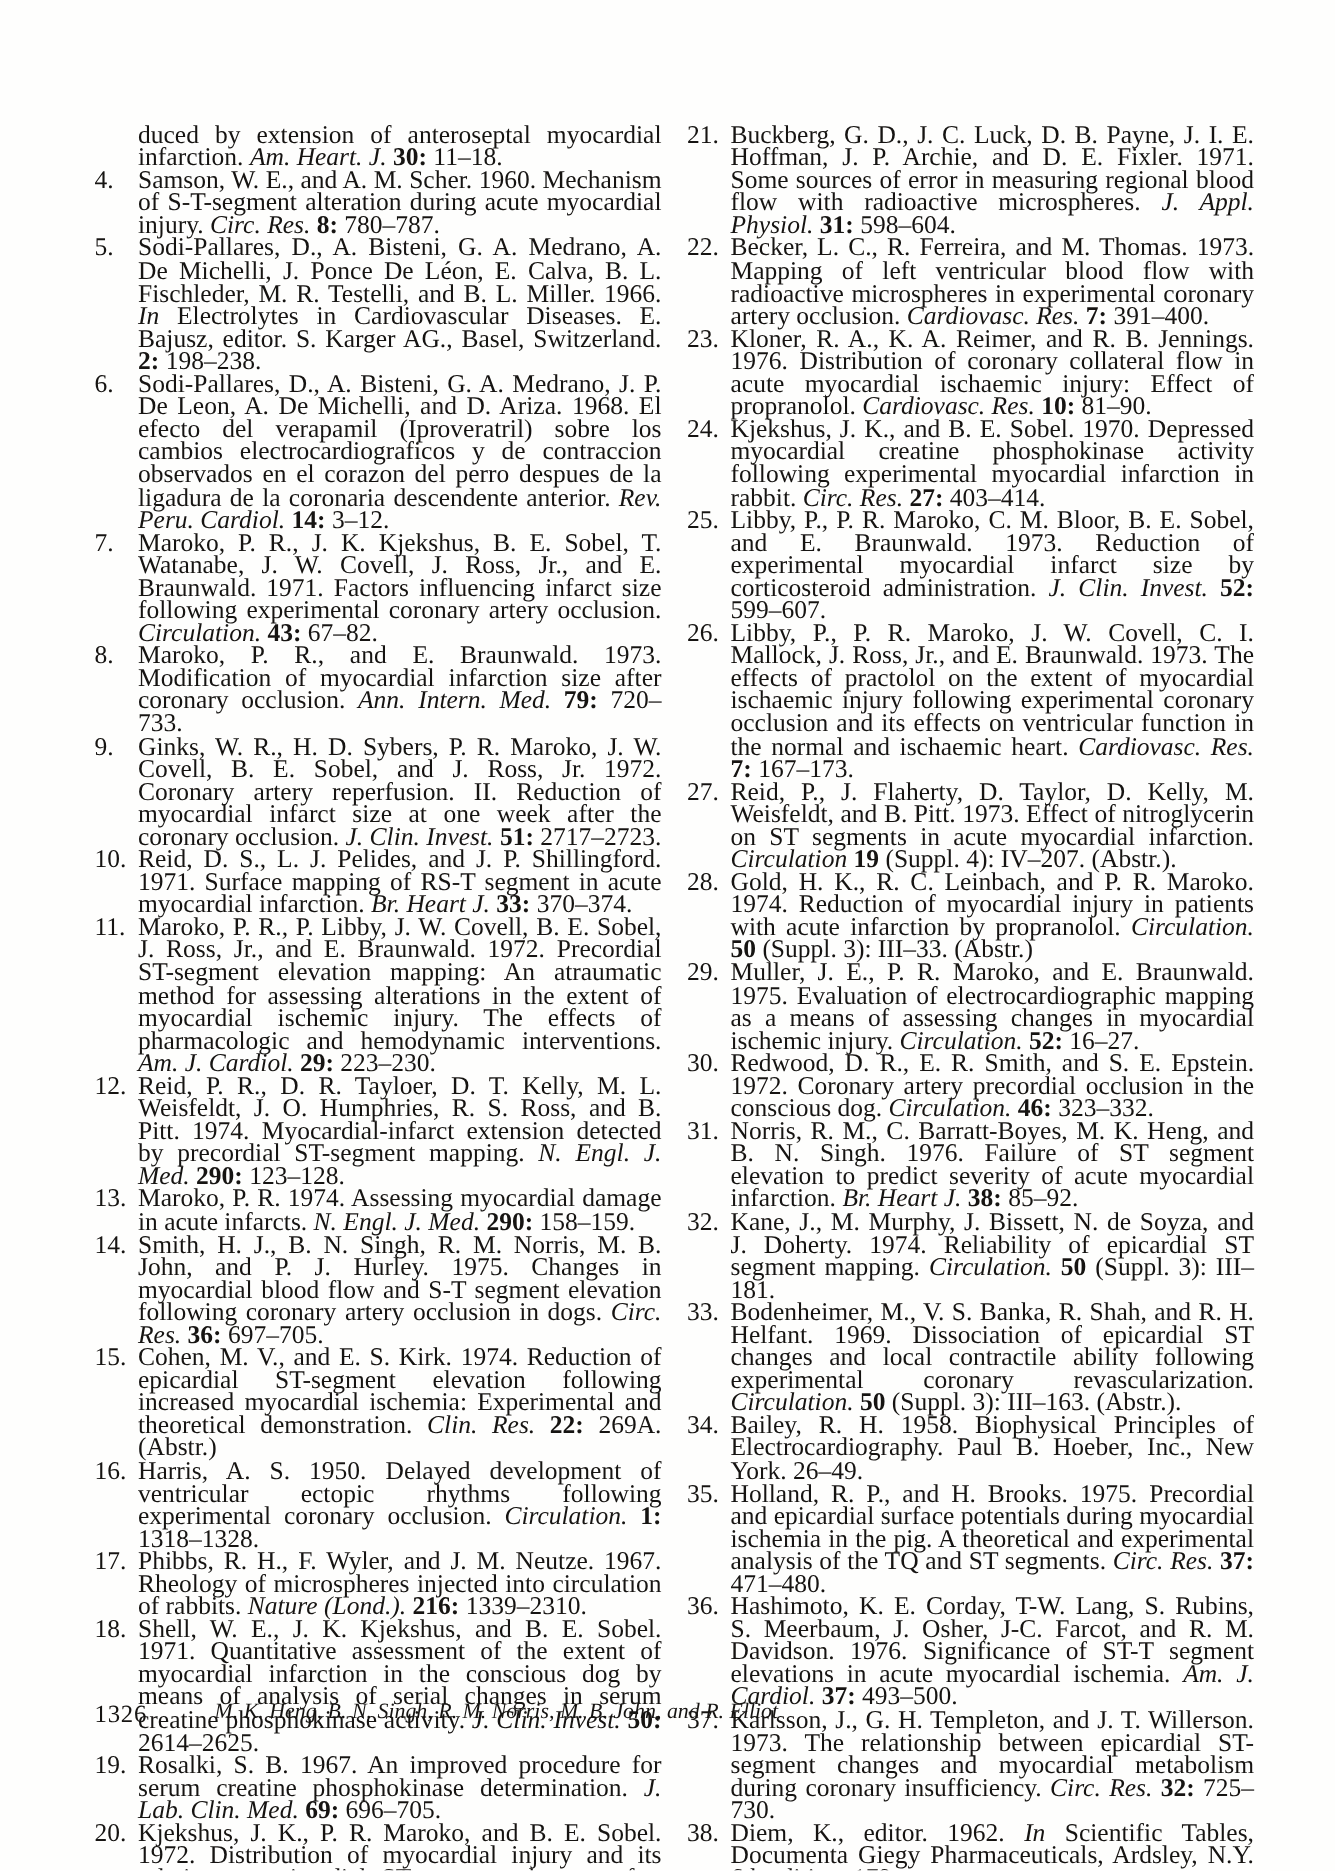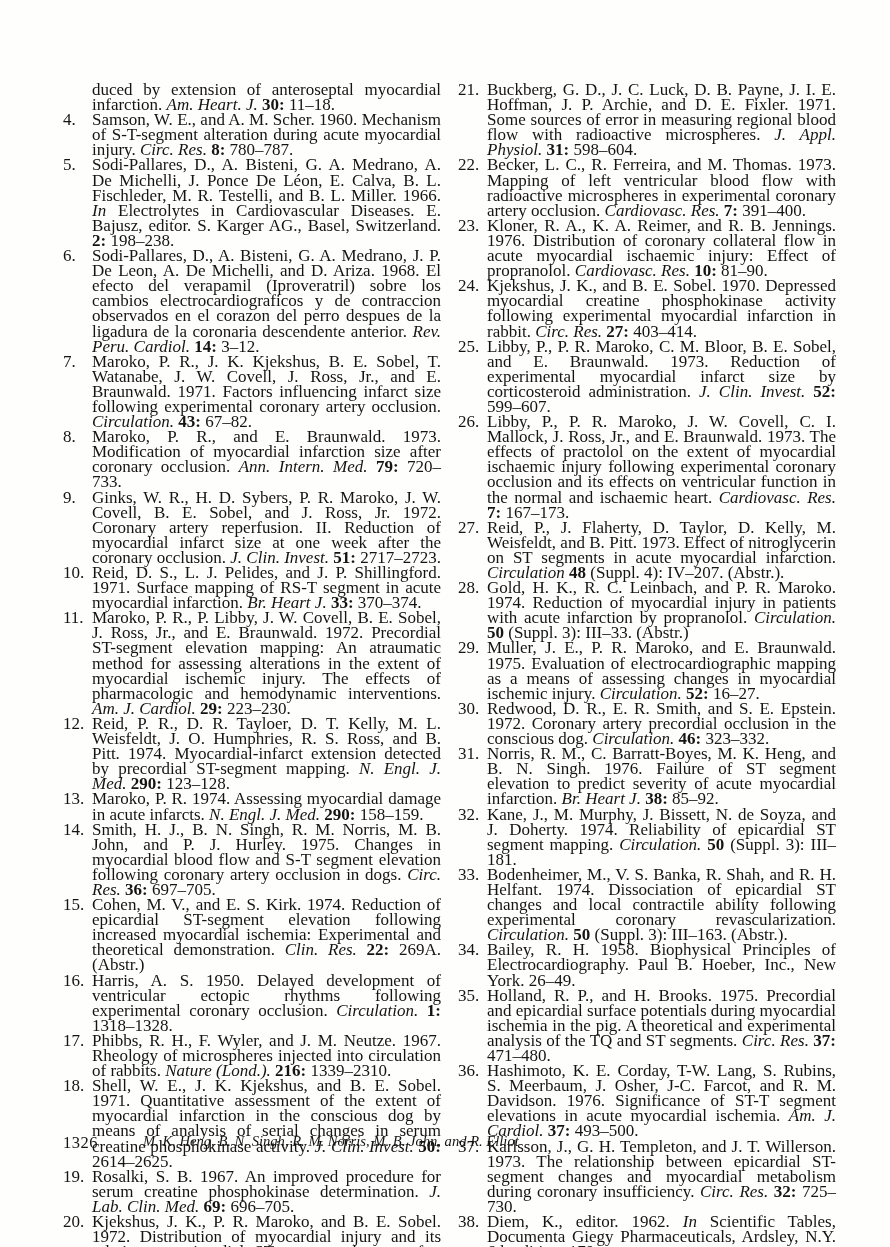--- a/index.html
+++ b/index.html
@@ -127,21 +127,21 @@
         <div class="ref">
           <span class="num">25.</span>
           <span class="body"><span class="p">Libby, P., P. R. Maroko, C. M. Bloor, B. E. Sobel, and E. Braunwald. 1973. Reduction of experimental myocardial infarct size by corticosteroid administration. </span><span class="i">J. Clin. Invest. </span><span class="b">52:</span><span class="p"> 599–607.</span></span>
         </div>
         <div class="ref">
           <span class="num">26.</span>
           <span class="body"><span class="p">Libby, P., P. R. Maroko, J. W. Covell, C. I. Mallock, J. Ross, Jr., and E. Braunwald. 1973. The effects of practolol on the extent of myocardial ischaemic injury following experimental coronary occlusion and its effects on ventricular function in the normal and ischaemic heart. </span><span class="i">Cardiovasc. Res. </span><span class="b">7:</span><span class="p"> 167–173.</span></span>
         </div>
         <div class="ref">
           <span class="num">27.</span>
-          <span class="body"><span class="p">Reid, P., J. Flaherty, D. Taylor, D. Kelly, M. Weisfeldt, and B. Pitt. 1973. Effect of nitroglycerin on ST segments in acute myocardial infarction. </span><span class="i">Circulation </span><span class="b">48</span><span class="p"> (Suppl. 4): IV–207. (Abstr.).</span></span>
+          <span class="body"><span class="p">Reid, P., J. Flaherty, D. Taylor, D. Kelly, M. Weisfeldt, and B. Pitt. 1973. Effect of nitroglycerin on ST segments in acute myocardial infarction. </span><span class="i">Circulation </span><span class="b">19</span><span class="p"> (Suppl. 4): IV–207. (Abstr.).</span></span>
         </div>
         <div class="ref">
           <span class="num">28.</span>
           <span class="body"><span class="p">Gold, H. K., R. C. Leinbach, and P. R. Maroko. 1974. Reduction of myocardial injury in patients with acute infarction by propranolol. </span><span class="i">Circulation. </span><span class="b">50</span><span class="p"> (Suppl. 3): III–33. (Abstr.)</span></span>
         </div>
         <div class="ref">
           <span class="num">29.</span>
           <span class="body"><span class="p">Muller, J. E., P. R. Maroko, and E. Braunwald. 1975. Evaluation of electrocardiographic mapping as a means of assessing changes in myocardial ischemic injury. </span><span class="i">Circulation. </span><span class="b">52:</span><span class="p"> 16–27.</span></span>
         </div>
         <div class="ref">
@@ -151,21 +151,21 @@
         <div class="ref">
           <span class="num">31.</span>
           <span class="body"><span class="p">Norris, R. M., C. Barratt-Boyes, M. K. Heng, and B. N. Singh. 1976. Failure of ST segment elevation to predict severity of acute myocardial infarction. </span><span class="i">Br. Heart J. </span><span class="b">38:</span><span class="p"> 85–92.</span></span>
         </div>
         <div class="ref">
           <span class="num">32.</span>
           <span class="body"><span class="p">Kane, J., M. Murphy, J. Bissett, N. de Soyza, and J. Doherty. 1974. Reliability of epicardial ST segment mapping. </span><span class="i">Circulation. </span><span class="b">50</span><span class="p"> (Suppl. 3): III–181.</span></span>
         </div>
         <div class="ref">
           <span class="num">33.</span>
-          <span class="body"><span class="p">Bodenheimer, M., V. S. Banka, R. Shah, and R. H. Helfant. 1974. Dissociation of epicardial ST changes and local contractile ability following experimental coronary revascularization. </span><span class="i">Circulation. </span><span class="b">50</span><span class="p"> (Suppl. 3): III–163. (Abstr.).</span></span>
+          <span class="body"><span class="p">Bodenheimer, M., V. S. Banka, R. Shah, and R. H. Helfant. 1969. Dissociation of epicardial ST changes and local contractile ability following experimental coronary revascularization. </span><span class="i">Circulation. </span><span class="b">50</span><span class="p"> (Suppl. 3): III–163. (Abstr.).</span></span>
         </div>
         <div class="ref">
           <span class="num">34.</span>
           <span class="body"><span class="p">Bailey, R. H. 1958. Biophysical Principles of Electrocardiography. Paul B. Hoeber, Inc., New York. 26–49.</span></span>
         </div>
         <div class="ref">
           <span class="num">35.</span>
           <span class="body"><span class="p">Holland, R. P., and H. Brooks. 1975. Precordial and epicardial surface potentials during myocardial ischemia in the pig. A theoretical and experimental analysis of the TQ and ST segments. </span><span class="i">Circ. Res. </span><span class="b">37:</span><span class="p"> 471–480.</span></span>
         </div>
         <div class="ref">

